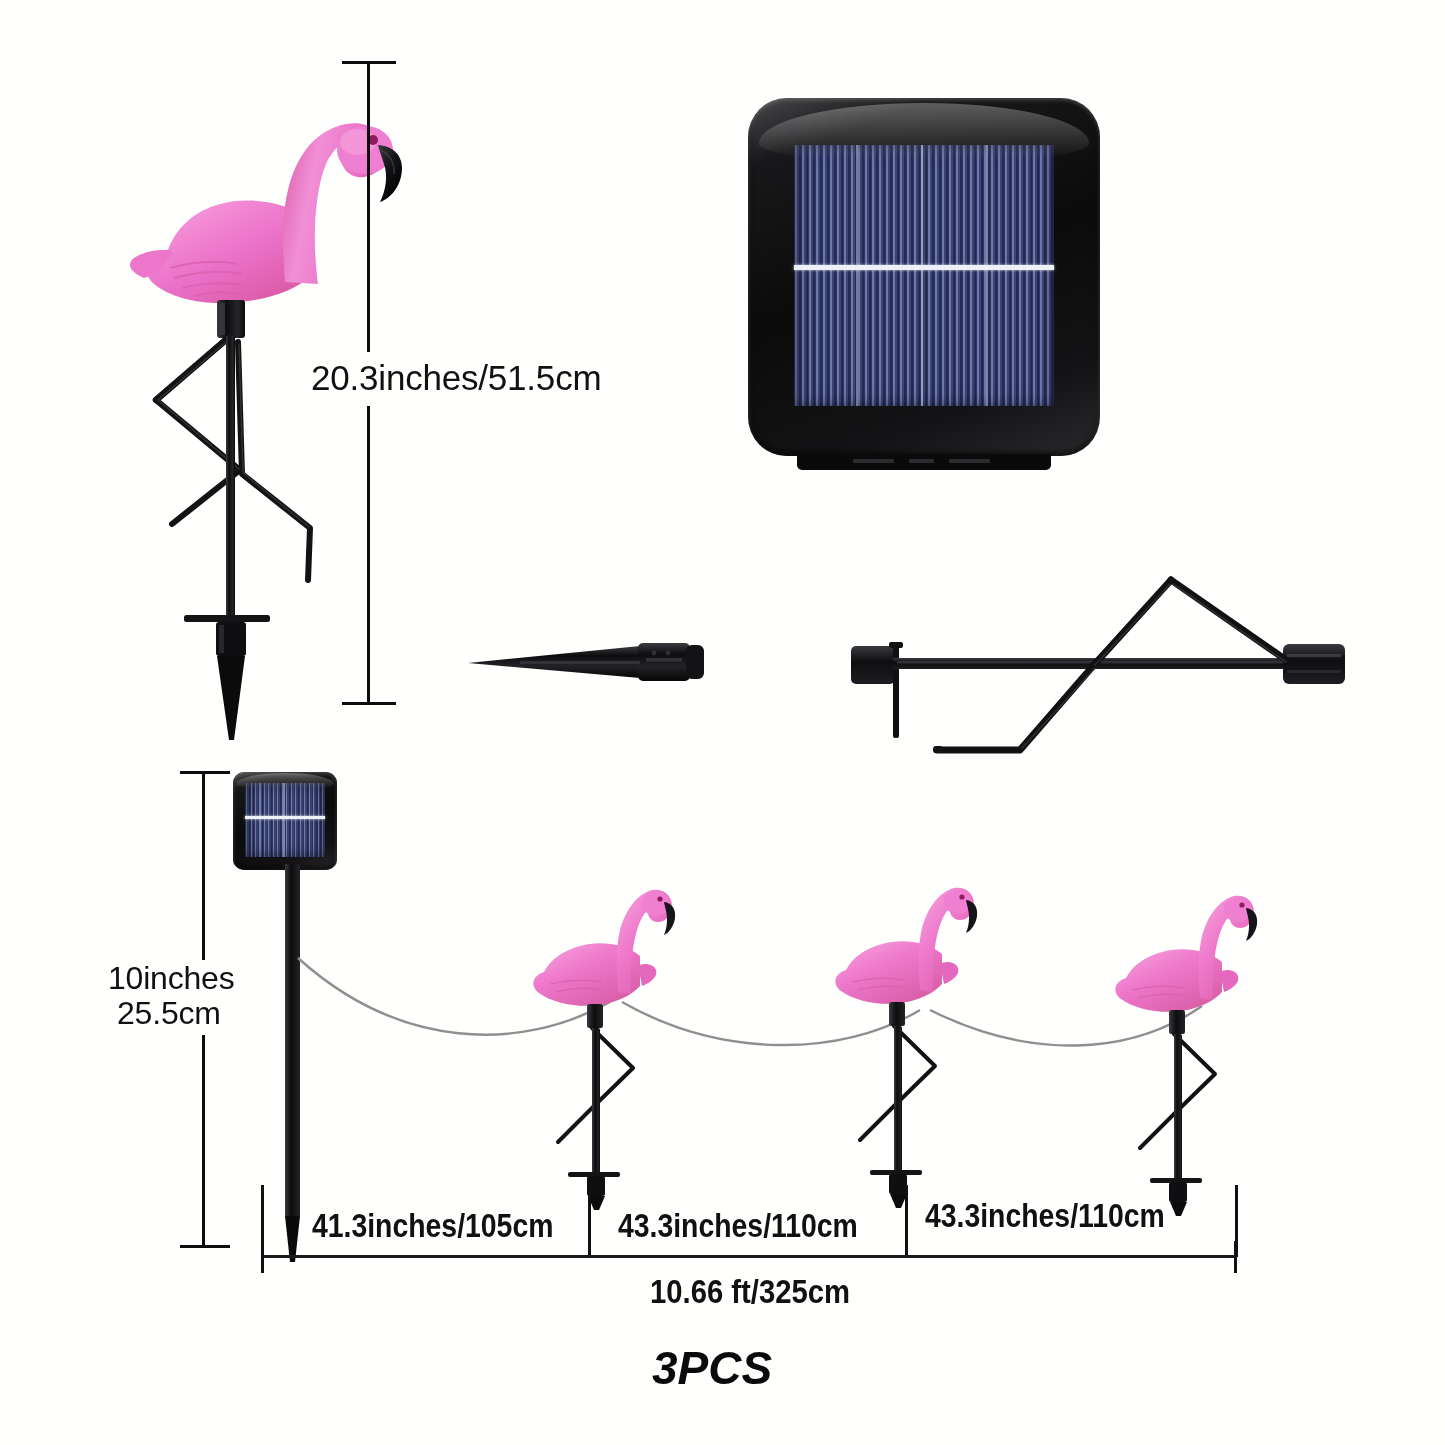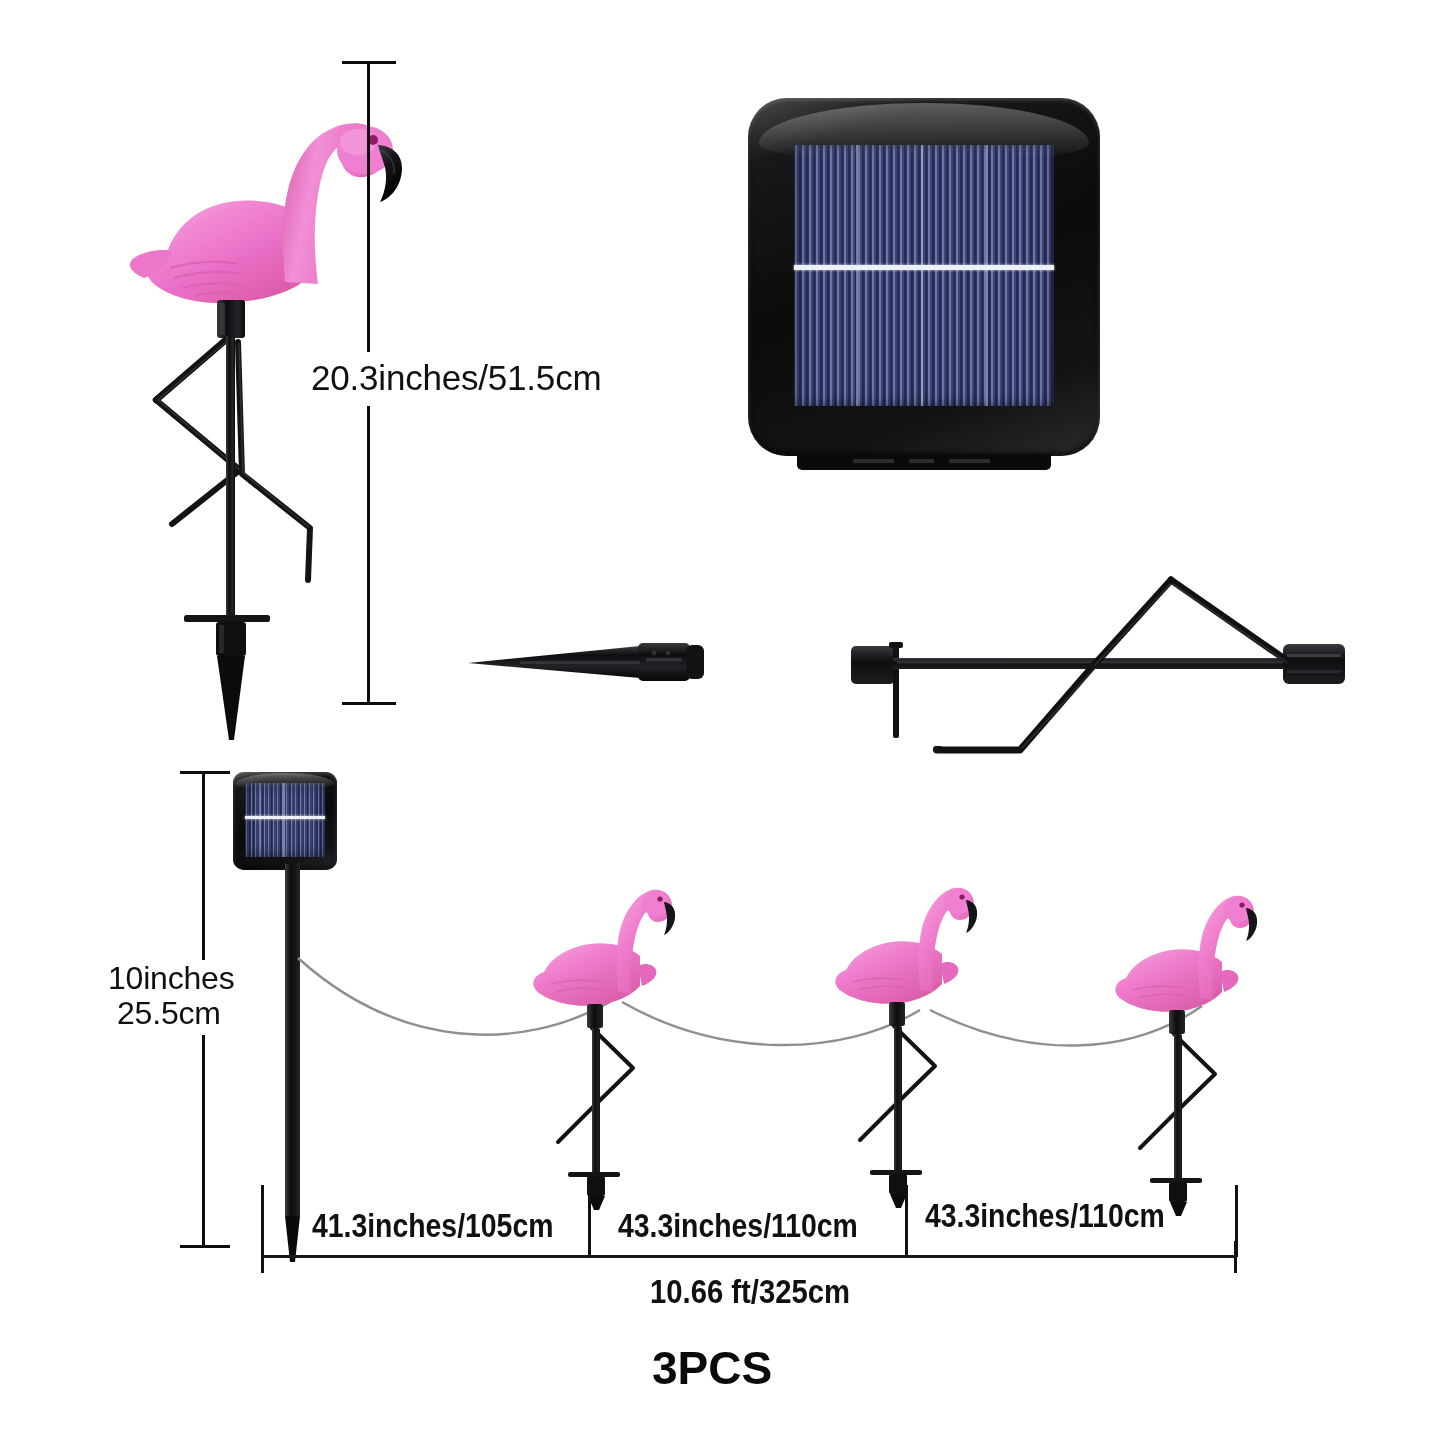--- a/index.html
+++ b/index.html
@@ -491,15 +491,15 @@
 
   <div class="dim-text-cond" style="left:312px; top:1207px; font-size:33px;">41.3inches/105cm</div>
   <div class="dim-text-cond" style="left:618px; top:1207px; font-size:33px;">43.3inches/110cm</div>
   <div class="dim-text-cond" style="left:925px; top:1197px; font-size:33px;">43.3inches/110cm</div>
 
   <div class="hline" style="left:261px; top:1255px; width:976px;"></div>
   <div class="cap-v" style="left:261px; top:1241px; height:32px;"></div>
   <div class="cap-v" style="left:1234px; top:1241px; height:32px;"></div>
   <div class="dim-text-cond" style="left:650px; top:1272px; font-size:34px;">10.66 ft/325cm</div>
 
-  <div class="pcs-label" style="left:652px; top:1341px; font-size:46px;">3PCS</div>
+  <div class="pcs-label" style="left:652px; top:1341px; font-size:46px;font-style:italic;">3PCS</div>
 
 </div>
 
 </body></html>

